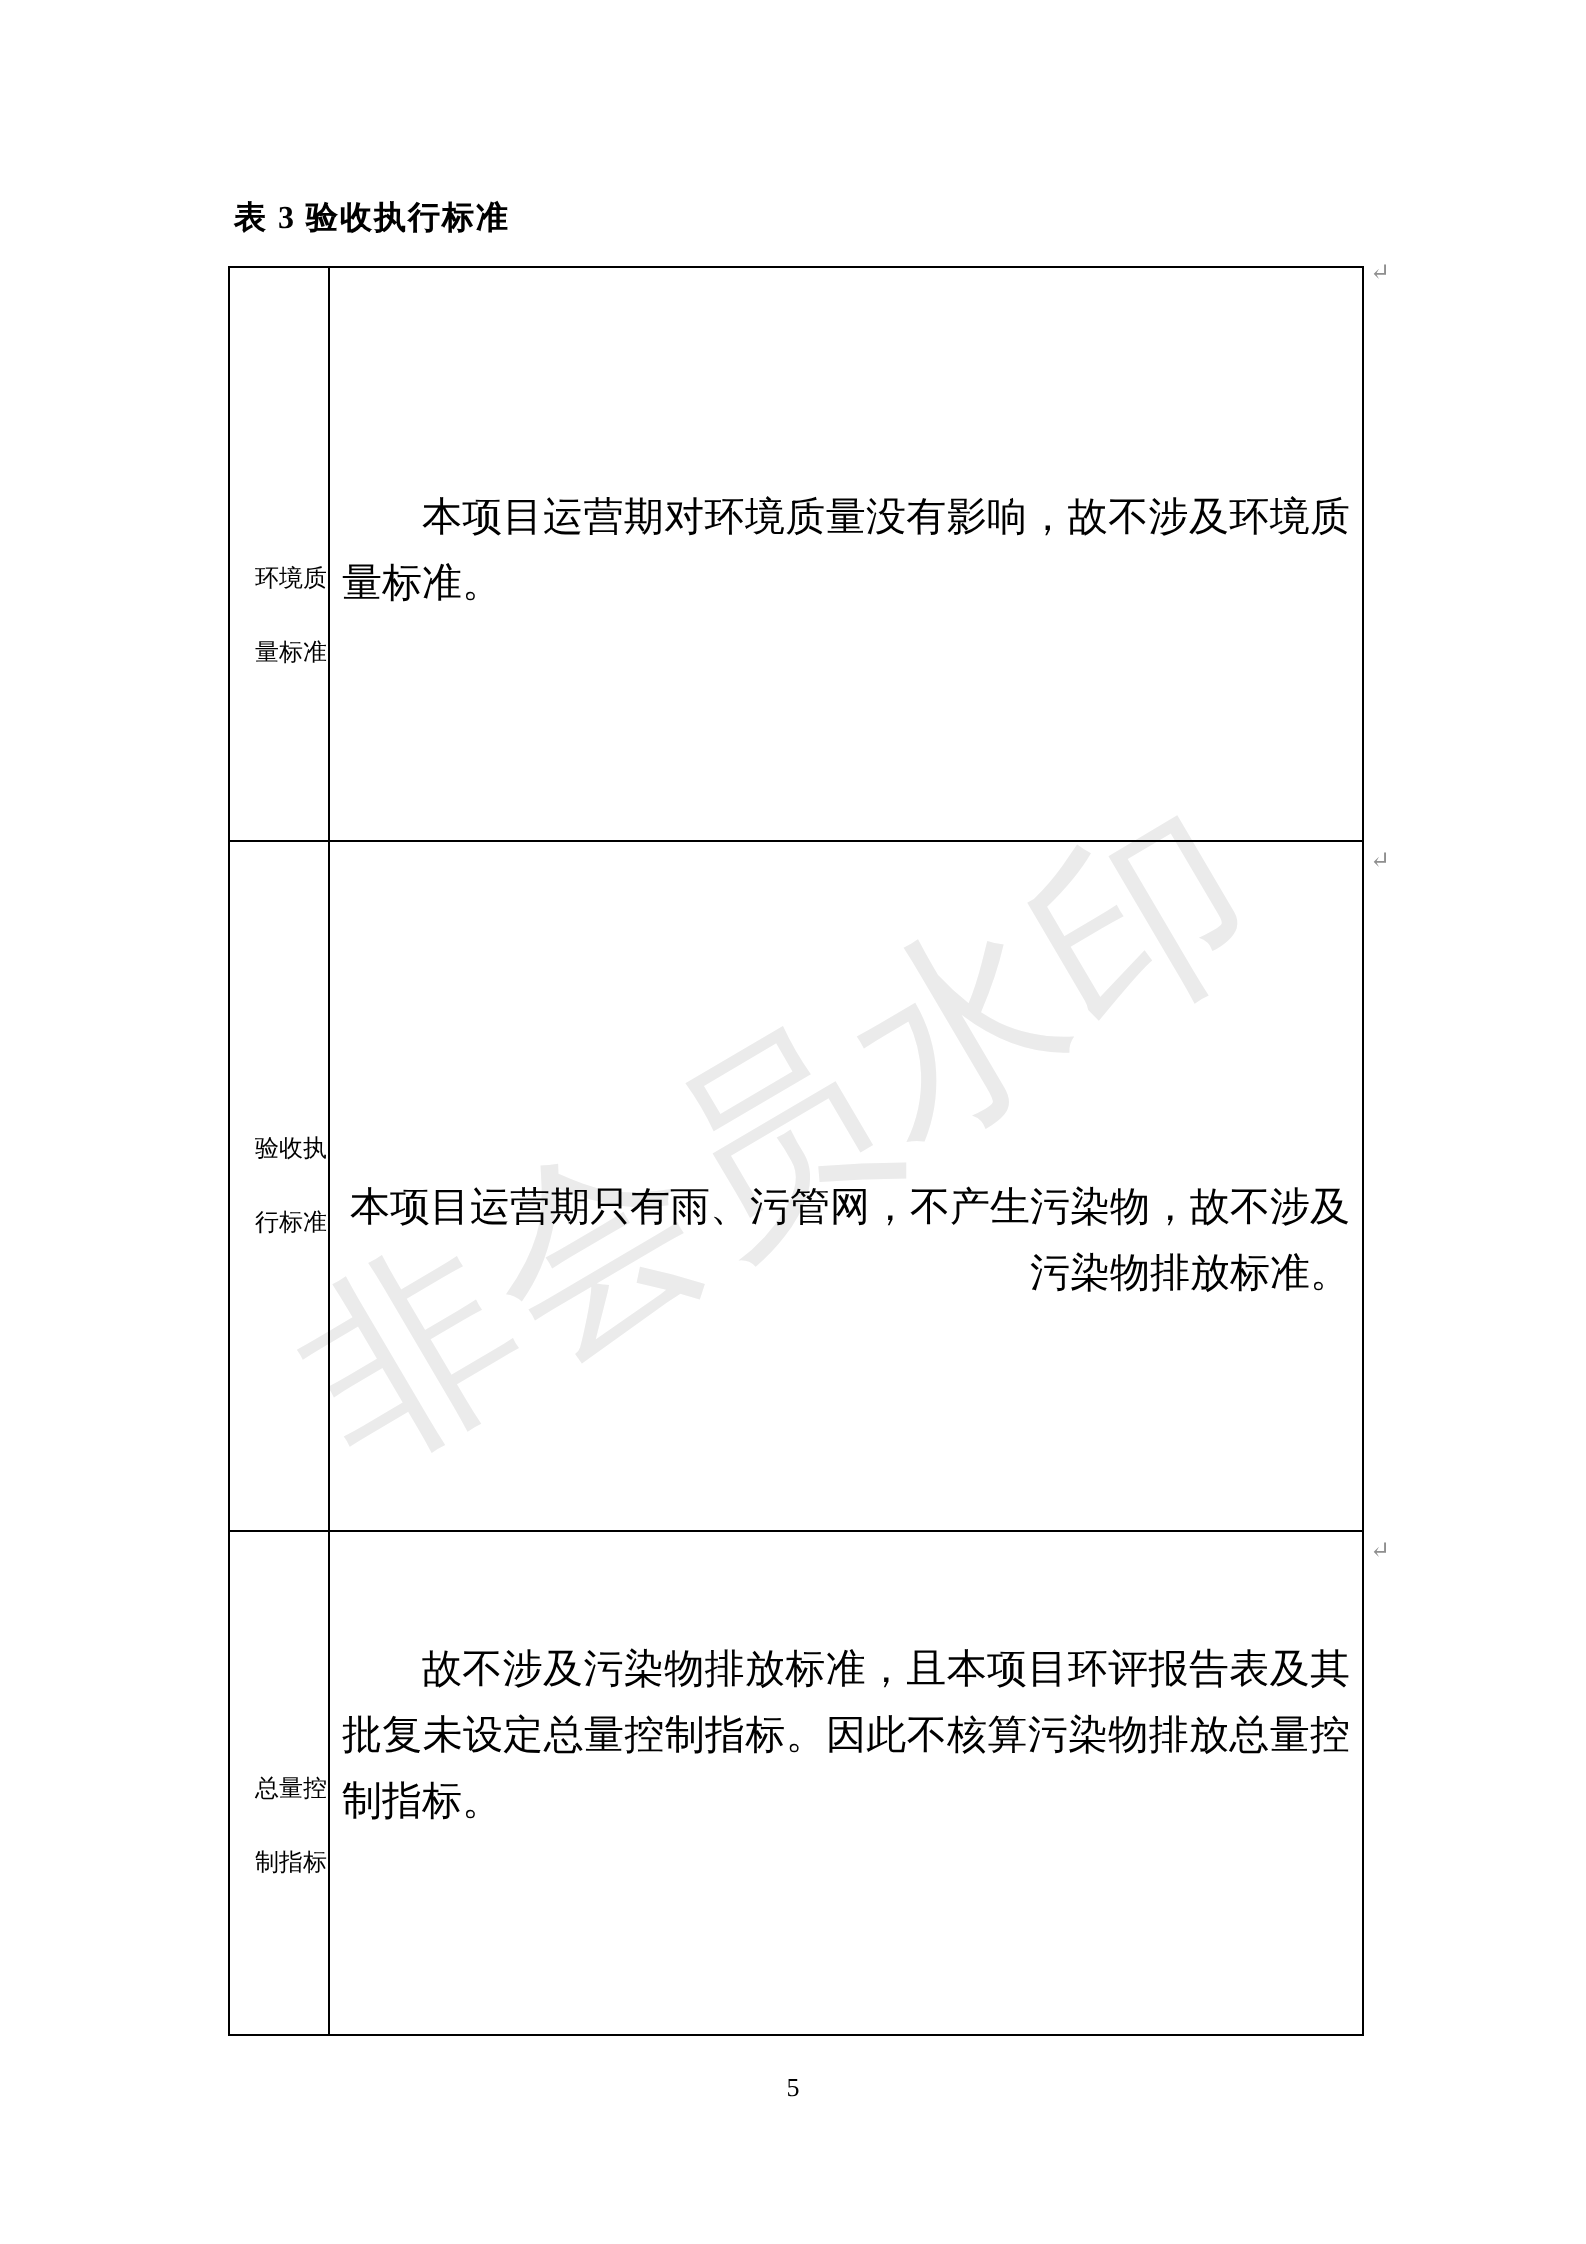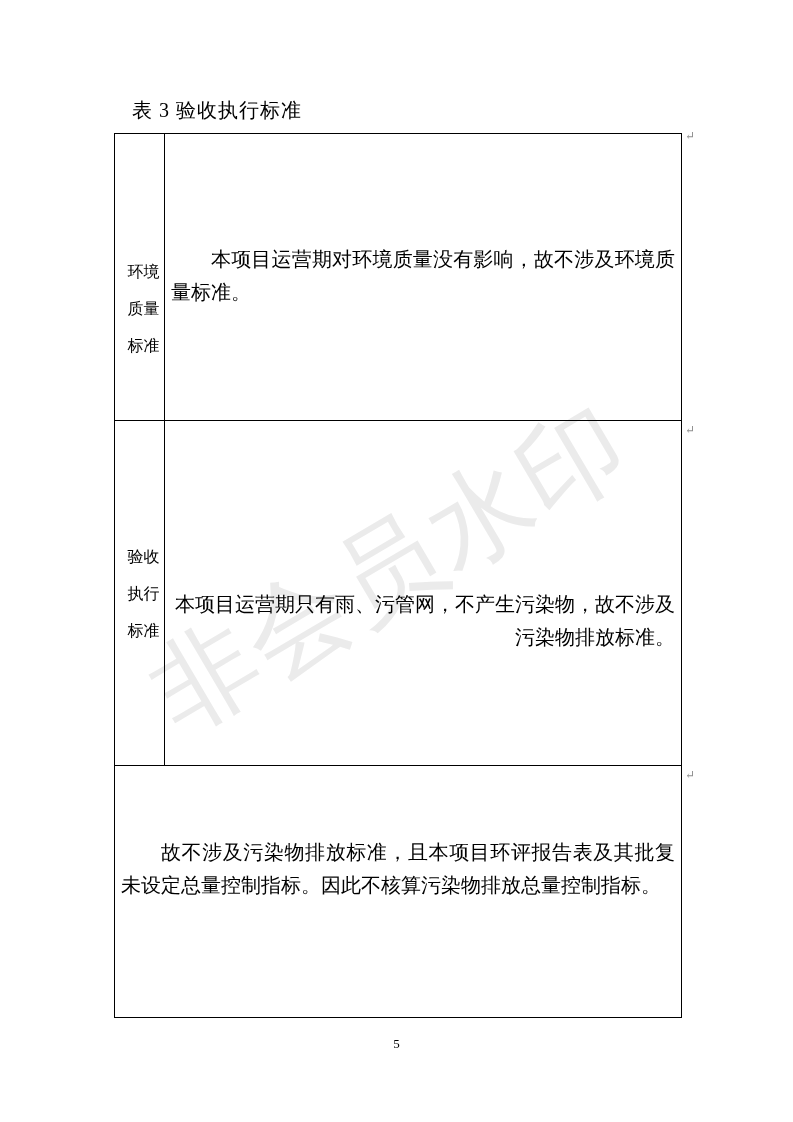--- a/index.html
+++ b/index.html
@@ -29,24 +29,24 @@
     letter-spacing: 2px;
     color: #ebebeb;
     white-space: nowrap;
     z-index: 0;
     user-select: none;
   }
 
   
   .doc-title {
     position: absolute;
-    left: 132px;
+    left: 117px;
     top: 99px;
-    font-size: 20px;
-    font-weight: normal;
+    font-size: 16px;
+    font-weight: bold;
     line-height: 22px;
     z-index: 2;
     letter-spacing: 1px;
   }
 
   
   .std-table {
     position: absolute;
     left: 114px;
     top: 133px;
@@ -74,21 +74,21 @@
     width: 50px;
     box-sizing: border-box;
     border-right: 1px solid #000000;
     display: flex;
     align-items: center;
     justify-content: center;
   }
   .hdr-inner {
     width: 36px;
     text-align: left;
-    font-size: 16px;
+    font-size: 12px;
     line-height: 37px;
     word-break: break-all;
     margin-left: 12px;
   }
   .content-cell {
     flex: 1;
     box-sizing: border-box;
     padding: 0 6px;
     display: flex;
     align-items: center;
@@ -155,20 +155,23 @@
   <div class="std-row row-1">
     <div class="hdr-cell">
       <div class="hdr-inner">验收执行标准</div>
     </div>
     <div class="content-cell">
       <div class="content-inner p-center">本项目运营期只有雨、污管网，不产生污染物，故不涉及污染物排放标准。</div>
     </div>
   </div>
 
   <div class="std-row row-2">
+    <div class="hdr-cell">
+      <div class="hdr-inner">总量控制指标</div>
+    </div>
     <div class="content-cell">
       <div class="content-inner p-indent">故不涉及污染物排放标准，且本项目环评报告表及其批复未设定总量控制指标。因此不核算污染物排放总量控制指标。</div>
     </div>
   </div>
 
 </div>
 
 <span class="row-end-mark mark-0">↵</span>
 <span class="row-end-mark mark-1">↵</span>
 <span class="row-end-mark mark-2">↵</span>

